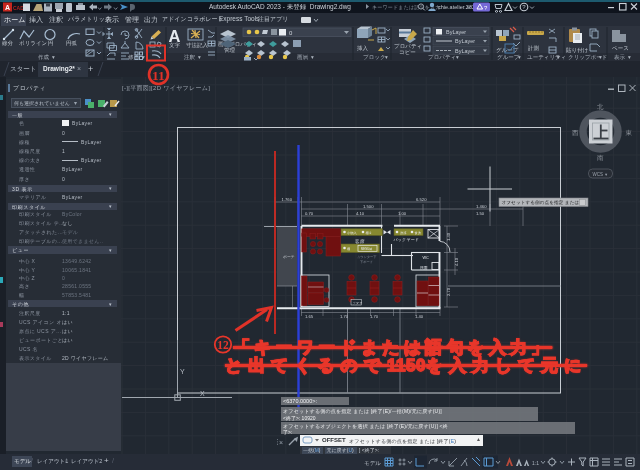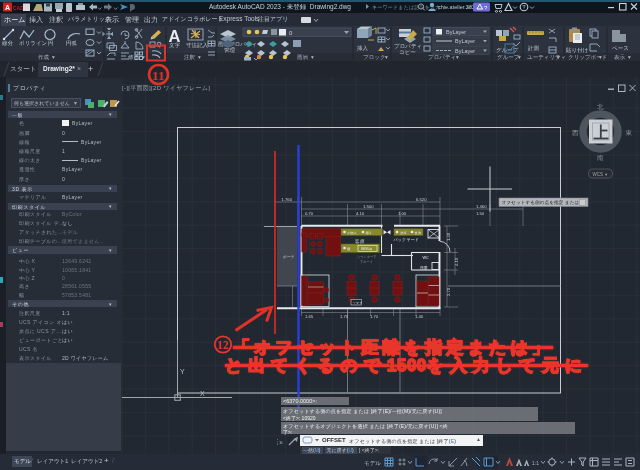--- a/index.html
+++ b/index.html
@@ -749,14 +749,14 @@
 
 <svg class="abs" style="left:0;top:0;pointer-events:none" width="640" height="470" viewBox="0 0 640 470">
  <rect x="147" y="45.5" width="18" height="15" fill="none" stroke="#e03228" stroke-width="2"></rect>
  <circle cx="158.5" cy="74.5" r="9.5" fill="none" stroke="#e03228" stroke-width="2.6"></circle>
  <text x="158.5" y="79.5" font-size="13.5" font-weight="bold" fill="#e03228" text-anchor="middle" font-family="Liberation Serif">11</text>
  <line x1="235.5" y1="330.5" x2="267" y2="309.5" stroke="#e03228" stroke-width="3"></line>
  <path d="M256.5 310.5 L271.5 307.5 L266.5 321.5" fill="none" stroke="#e03228" stroke-width="3"></path>
  <circle cx="223" cy="344.5" r="8.2" fill="none" stroke="#e8362a" stroke-width="1.8"></circle>
  <text x="223" y="349" font-size="11.5" font-weight="bold" fill="#e8362a" text-anchor="middle" font-family="Liberation Serif">12</text>
 </svg>
-<div class="t" style="left:233px;top:336px;font-size:17px;font-weight:bold;color:#e8362a;letter-spacing:4.1px;-webkit-text-stroke:1.3px #e8362a;text-decoration:underline line-through;text-decoration-thickness:2.2px;text-underline-offset:-7px;text-shadow:0 0 2.5px rgba(230,50,40,0.9)">「オフセット距離を指定または」</div>
-<div class="t" style="left:225px;top:354px;font-size:17px;font-weight:bold;color:#e8362a;letter-spacing:5.8px;-webkit-text-stroke:1.3px #e8362a;text-decoration:underline line-through;text-decoration-thickness:2.2px;text-underline-offset:-7px;text-shadow:0 0 2.5px rgba(230,50,40,0.9)">と出てくるので<span style="letter-spacing:0.5px">1500</span>を入力して元に</div>
+<div class="t" style="left:233px;top:336px;font-size:17px;font-weight:bold;color:#e8362a;letter-spacing:4.1px;-webkit-text-stroke:1.3px #e8362a;text-decoration:underline line-through;text-decoration-thickness:2.2px;text-underline-offset:-7px;text-shadow:0 0 2.5px rgba(230,50,40,0.9)">「キーワードまたは語句を入力」</div>
+<div class="t" style="left:225px;top:354px;font-size:17px;font-weight:bold;color:#e8362a;letter-spacing:5.8px;-webkit-text-stroke:1.3px #e8362a;text-decoration:underline line-through;text-decoration-thickness:2.2px;text-underline-offset:-7px;text-shadow:0 0 2.5px rgba(230,50,40,0.9)">と出てくるので<span style="letter-spacing:0.5px">1150</span>を入力して元に</div>
 </div>
 </body></html>

